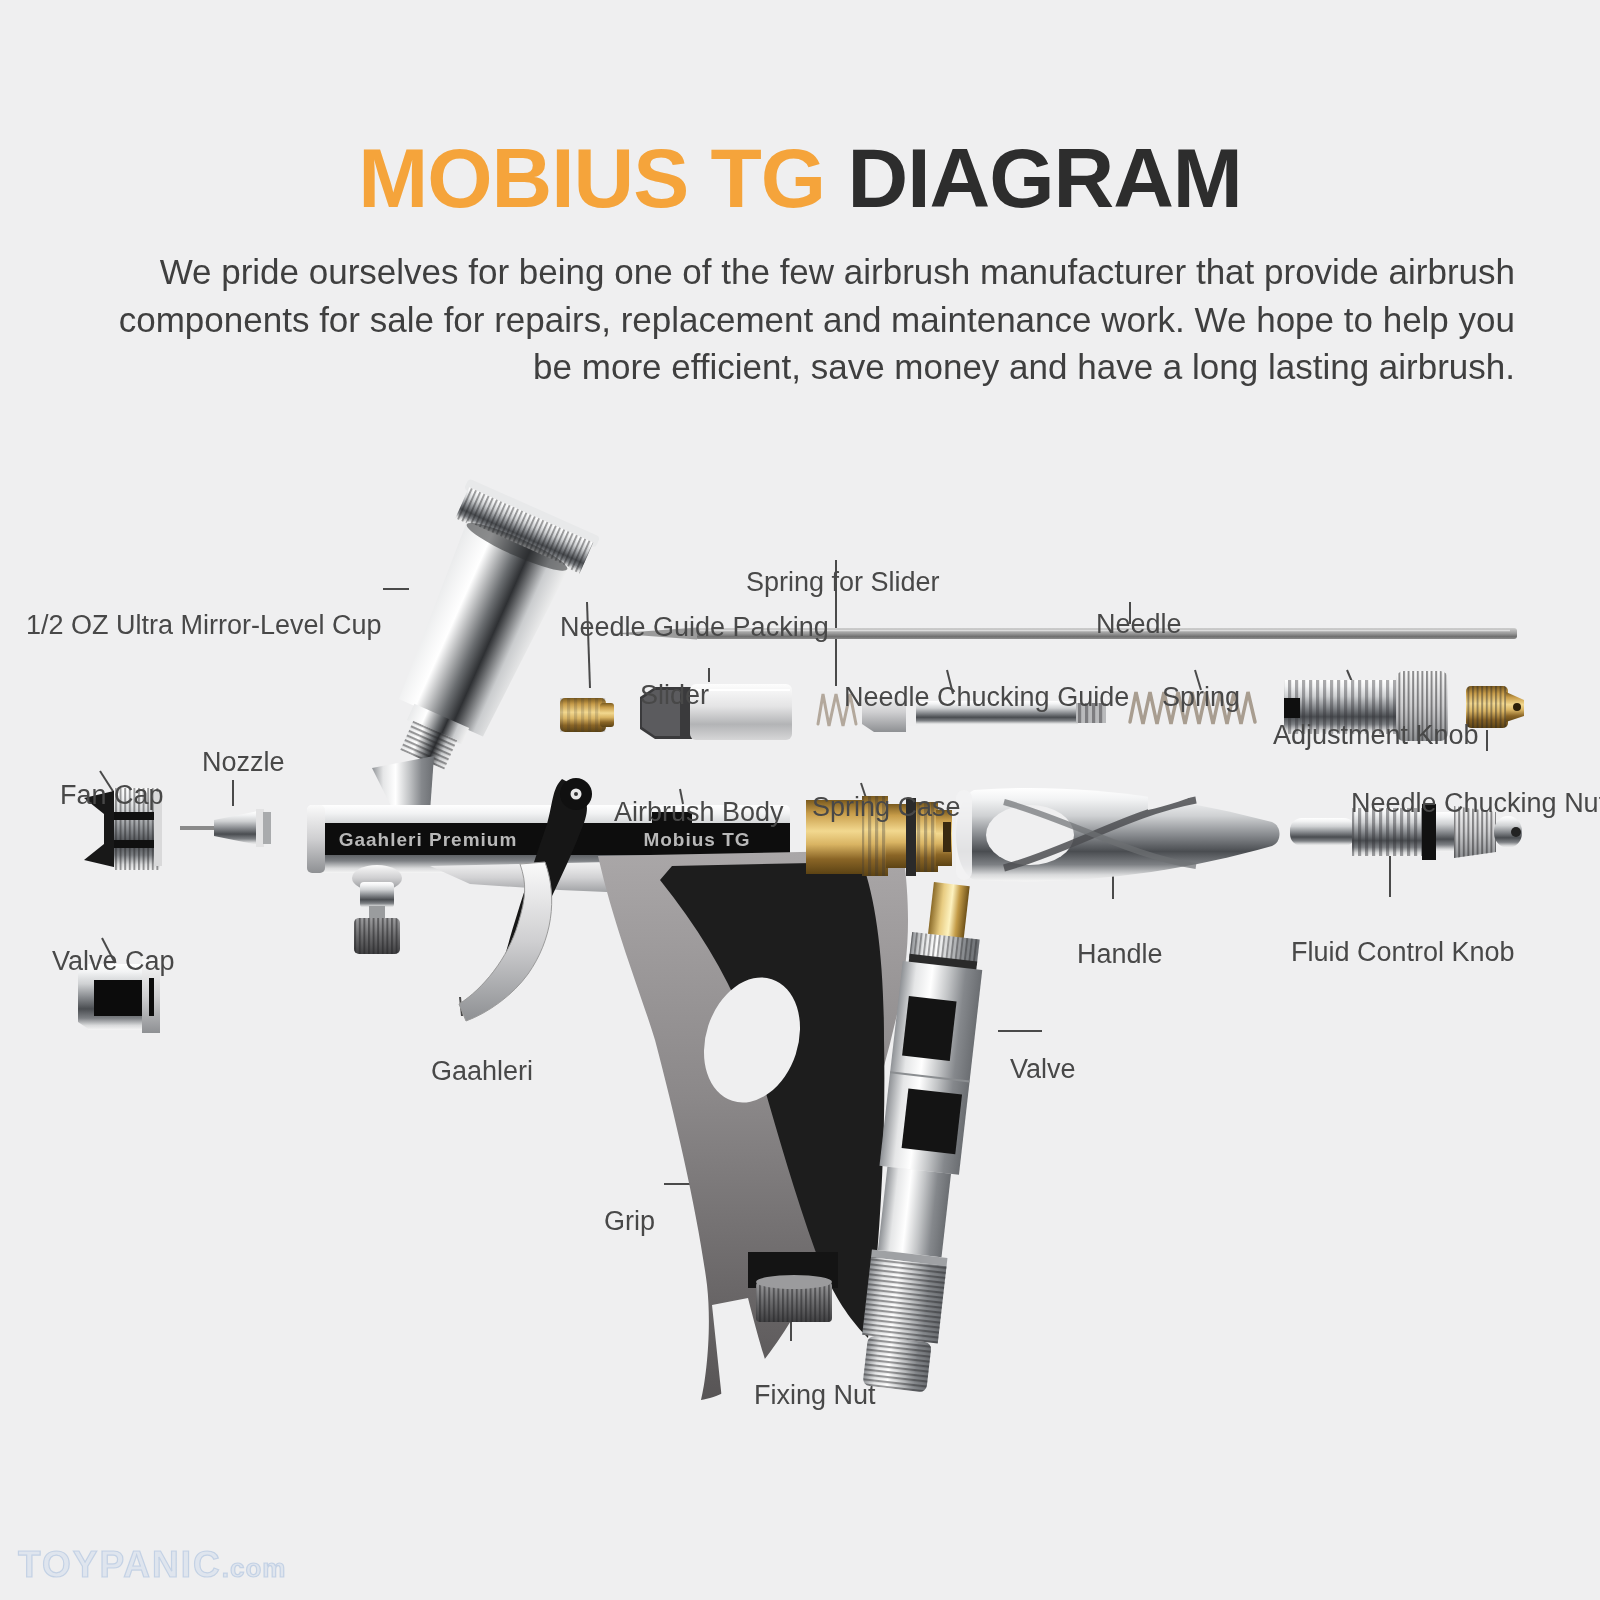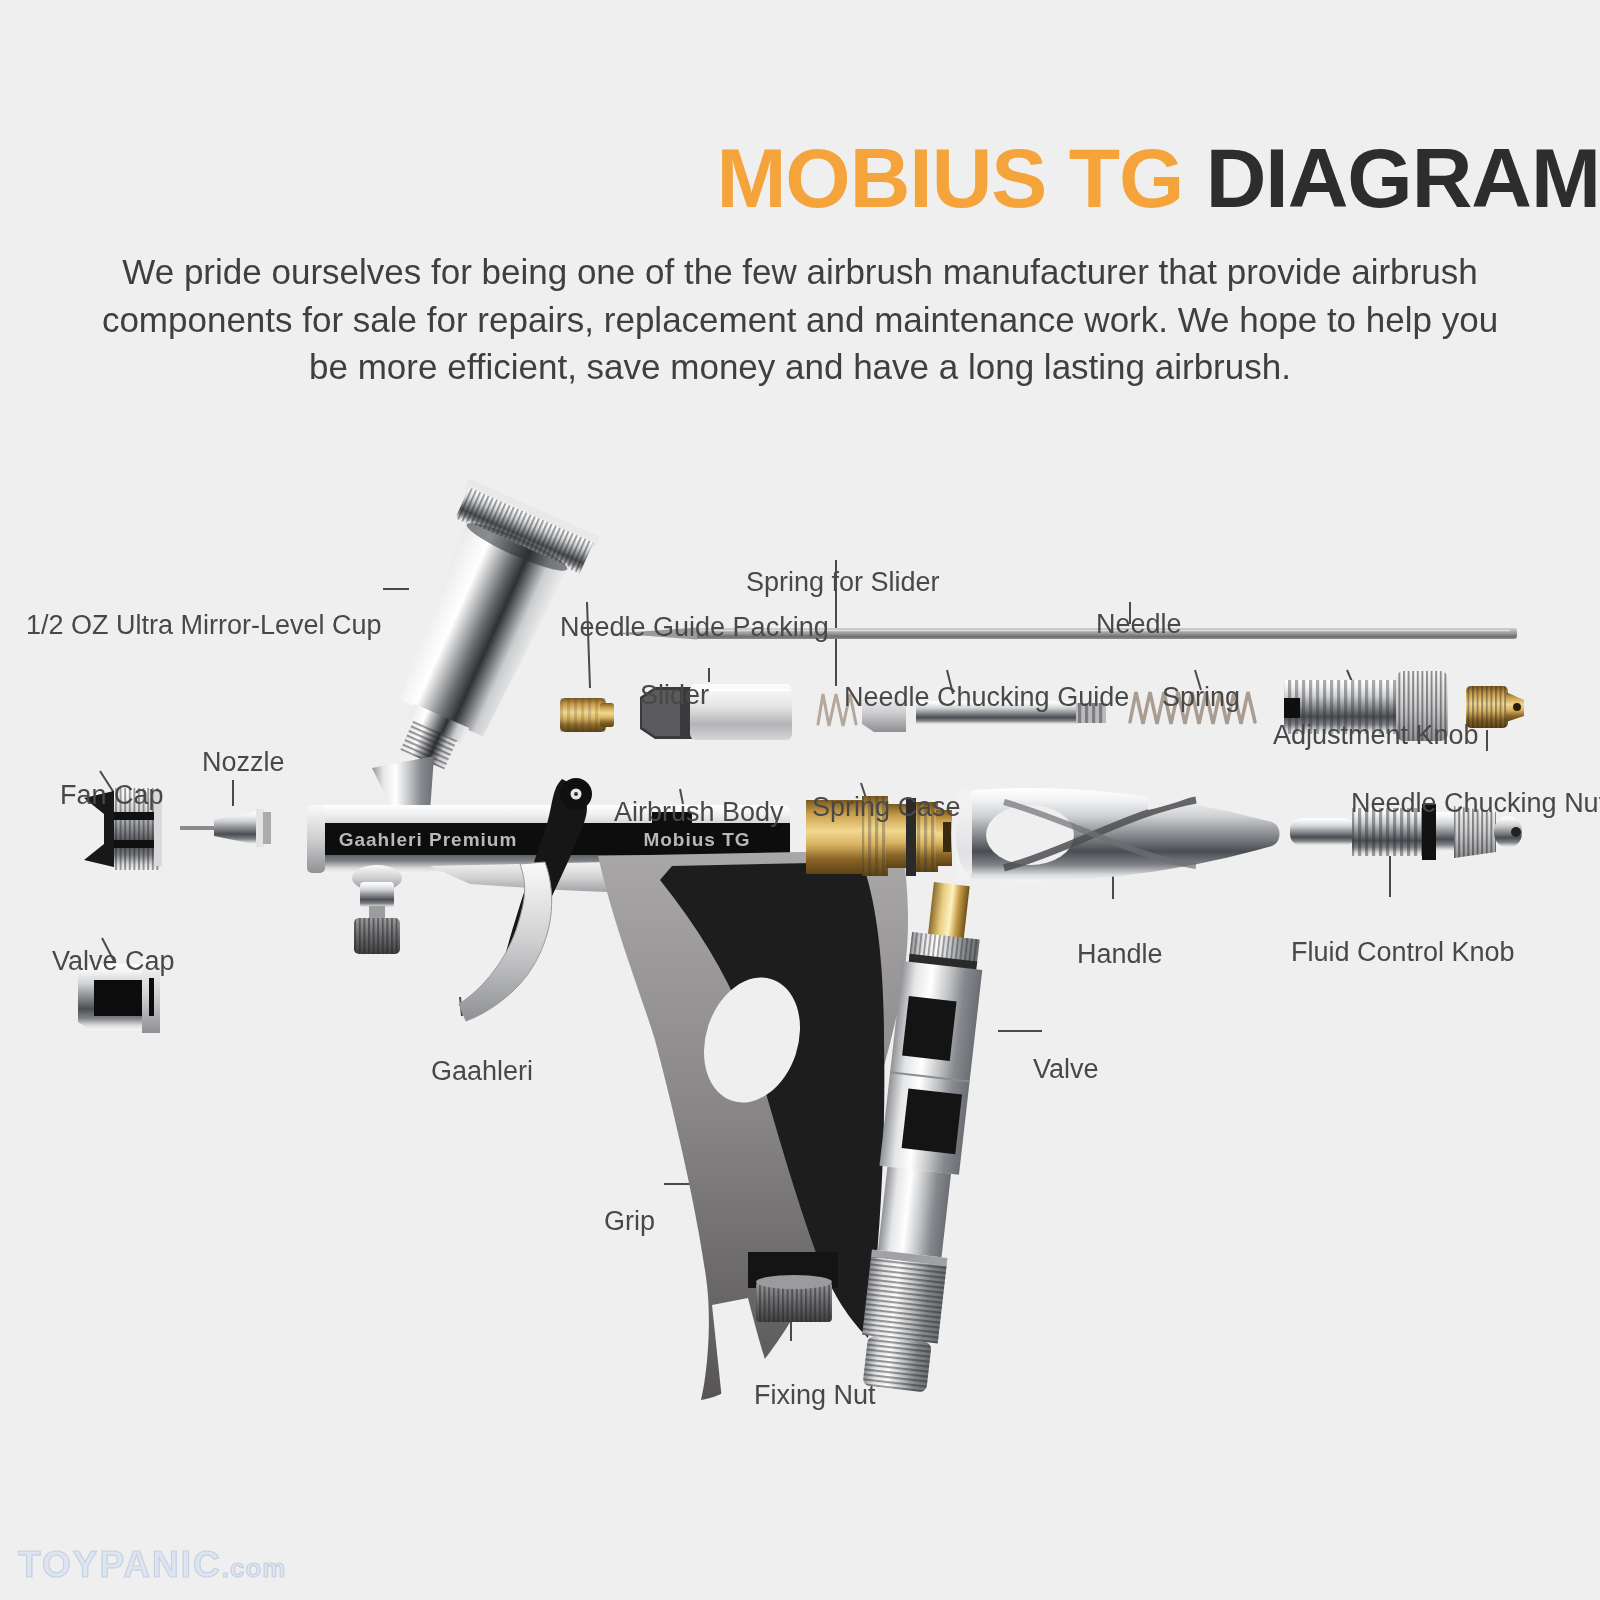--- a/index.html
+++ b/index.html
@@ -1,23 +1,23 @@
 <!DOCTYPE html>
 <html><head>
 <meta charset="utf-8">
 <style>
   html,body{margin:0;padding:0;}
   .canvas{position:relative;width:1600px;height:1600px;background:#efeff0;overflow:hidden;
           font-family:"Liberation Sans",sans-serif;}
-  .title{position:absolute;top:130px;left:0;width:1600px;text-align:right;
+  .title{position:absolute;top:130px;left:0;width:1600px;text-align:center;
          font-size:84px;font-weight:bold;letter-spacing:-1px;white-space:nowrap;}
   .title .accent{color:#f5a43b;}
   .title .dark{color:#2d2d2d;}
   .desc{position:absolute;top:248px;left:50%;transform:translateX(-50%);width:1430px;
-        text-align:center;font-size:35px;line-height:1.36;color:#3f3f3f;}
+        text-align:right;font-size:35px;line-height:1.36;color:#3f3f3f;}
   .lbl{position:absolute;font-size:27px;color:#484848;white-space:nowrap;margin-top:36px;}
   svg{position:absolute;left:0;top:0;}
   .watermark{position:absolute;left:18px;top:1544px;opacity:.6;
              color:rgba(162,193,228,0.35);-webkit-text-stroke:1.2px rgba(128,164,210,0.6);
              font-weight:bold;letter-spacing:2px;}
   .watermark .big{font-size:37px;}
   .watermark .small{font-size:26px;letter-spacing:1px;}
 </style>
 </head>
 <body>
@@ -313,21 +313,21 @@
   <div class="lbl" style="left:1273px;top:684px">Adjustment Knob</div>
   <div class="lbl" style="left:60px;top:744px">Fan Cap</div>
   <div class="lbl" style="left:202px;top:711px">Nozzle</div>
   <div class="lbl" style="left:614px;top:761px">Airbrush Body</div>
   <div class="lbl" style="left:812px;top:756px">Spring Case</div>
   <div class="lbl" style="left:1351px;top:752px">Needle Chucking Nut</div>
   <div class="lbl" style="left:52px;top:910px">Valve Cap</div>
   <div class="lbl" style="left:431px;top:1020px">Gaahleri</div>
   <div class="lbl" style="left:1077px;top:903px">Handle</div>
   <div class="lbl" style="left:1291px;top:901px">Fluid Control Knob</div>
-  <div class="lbl" style="left:1033px;top:1018px">Valve</div>
+  <div class="lbl" style="left:1010px;top:1018px">Valve</div>
   <div class="lbl" style="left:604px;top:1170px">Grip</div>
   <div class="lbl" style="left:754px;top:1344px">Fixing Nut</div>
 
   <div class="watermark">
     <span class="big">TOYPANIC</span><span class="small">.com</span>
   </div>
 
 </div>
 
 </body></html>

